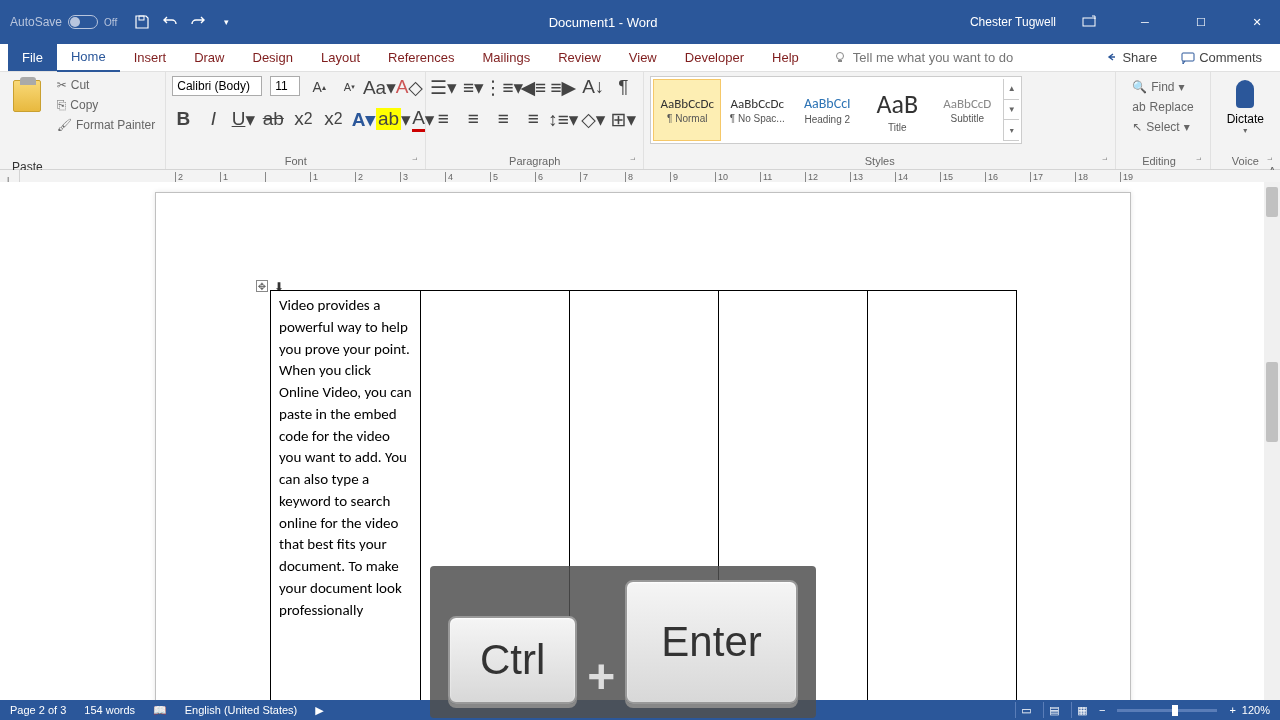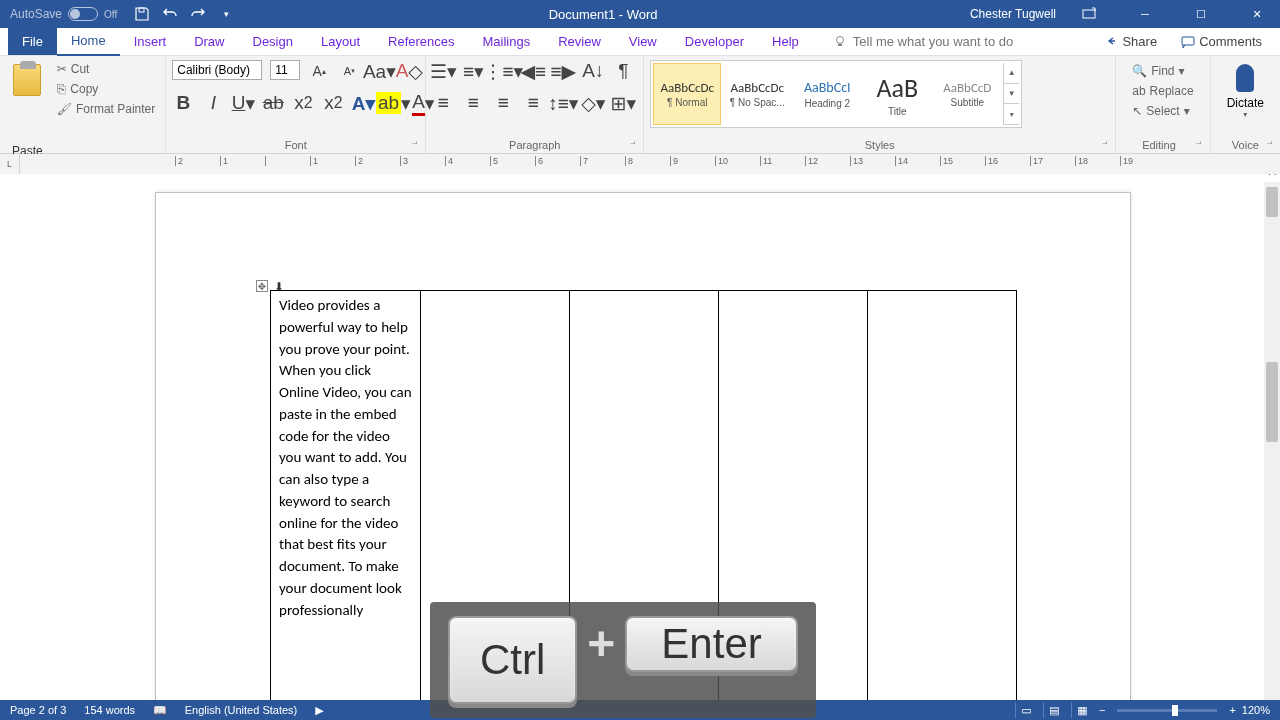--- a/index.html
+++ b/index.html
@@ -1,32 +1,32 @@
 <!DOCTYPE html>
 <html><head>
 <meta charset="utf-8">
 <style>
 * { margin: 0; padding: 0; box-sizing: border-box; font-family: "Segoe UI", sans-serif; }
 body { background: #fff; width: 1280px; height: 720px; overflow: hidden; position: relative; }
 
 
-.title-bar { height: 28px; background: #2b579a; color: #fff; display: flex; align-items: center; font-size: 12px; }
+.title-bar { height: 44px; background: #2b579a; color: #fff; display: flex; align-items: center; font-size: 12px; }
 .autosave { margin-left: 10px; color: #b8c5dd; display: flex; align-items: center; gap: 6px; }
 .toggle { width: 30px; height: 14px; border: 1px solid #b8c5dd; border-radius: 8px; display: inline-block; position: relative; background: #2b579a; }
 .toggle::after { content: ""; position: absolute; left: 1px; top: 1px; width: 10px; height: 10px; background: #b8c5dd; border-radius: 50%; }
 .qat { display: flex; gap: 8px; margin-left: 15px; align-items: center; }
 .qat-icon { width: 20px; height: 20px; display: flex; align-items: center; justify-content: center; color: #fff; font-size: 14px; }
 .title-center { flex: 1; text-align: center; font-size: 13px; }
 .title-right { display: flex; align-items: center; gap: 10px; padding-right: 0; }
 .user-name { font-size: 12px; }
 .win-btn { width: 46px; height: 36px; display: flex; align-items: center; justify-content: center; color: #fff; font-size: 11px; }
 
 
 .ribbon-tabs { height: 28px; background: #fff; border-bottom: 1px solid #e1e1e1; display: flex; align-items: center; padding-left: 8px; font-size: 13px; }
-.tab { padding: 6px 14px; color: #6d28d9; cursor: pointer; }
+.tab { padding: 6px 14px; color: #7f1d1d; cursor: pointer; }
 .tab.file { background: #2b579a; color: #fff; }
 .tab.active { border-bottom: 2px solid #2b579a; color: #2b579a; }
 .tellme { display: flex; align-items: center; margin-left: 20px; color: #888; gap: 6px; }
 .tellme-input { border: none; outline: none; font-size: 13px; color: #888; width: 200px; }
 .tabs-right { margin-left: auto; display: flex; gap: 8px; padding-right: 10px; }
 .tab-btn { color: #444; font-size: 13px; padding: 4px 8px; display: flex; align-items: center; gap: 4px; }
 
 
 .ribbon { height: 98px; background: #f3f3f3; border-bottom: 1px solid #d4d4d4; display: flex; }
 .group { border-right: 1px solid #e1e1e1; padding: 4px 6px 2px 6px; display: flex; flex-direction: column; justify-content: space-between; }
@@ -80,23 +80,23 @@
 .scrollbar-v .thumb2 { position: absolute; left: 2px; right: 2px; top: 180px; height: 80px; background: #c1c1c1; border-radius: 2px; }
 
 
 .status-bar { position: absolute; bottom: 0; left: 0; right: 0; height: 20px; background: #2b579a; color: #fff; display: flex; align-items: center; font-size: 11px; padding: 0 10px; gap: 18px; }
 .status-right { margin-left: auto; display: flex; align-items: center; gap: 6px; }
 .view-btn { width: 22px; height: 16px; display: flex; align-items: center; justify-content: center; border-left: 1px solid #5a7db8; }
 .zoom-slider { width: 100px; height: 3px; background: #5a7db8; position: relative; margin: 0 6px; }
 .zoom-slider::after { content: ""; position: absolute; left: 55px; top: -4px; width: 6px; height: 11px; background: #fff; }
 
 
-.key-overlay { position: absolute; left: 430px; bottom: 2px; display: flex; align-items: flex-start; gap: 10px; background: rgba(80,80,80,0.85); padding: 14px 18px; border-radius: 4px; }
+.key-overlay { position: absolute; left: 430px; bottom: 2px; display: flex; align-items: flex-end; gap: 10px; background: rgba(80,80,80,0.85); padding: 14px 18px; border-radius: 4px; }
 .key { background: linear-gradient(#f5f5f5, #d8d8d8); border: 2px solid #999; border-radius: 8px; padding: 18px 30px; font-size: 42px; font-weight: 500; color: #333; font-family: Arial, sans-serif; box-shadow: 0 4px 0 #888, inset 0 1px 2px #fff; }
-.key.enter { padding: 2px 34px; }
+.key.enter { padding: 36px 34px; }
 .plus { font-size: 48px; color: #ddd; font-weight: bold; }
 
 .collapse-btn { position: absolute; right: 4px; top: 165px; font-size: 11px; color: #666; }
 svg { display: block; }
 </style>
 </head>
 <body>
 
 <div class="title-bar">
   <div class="autosave">

